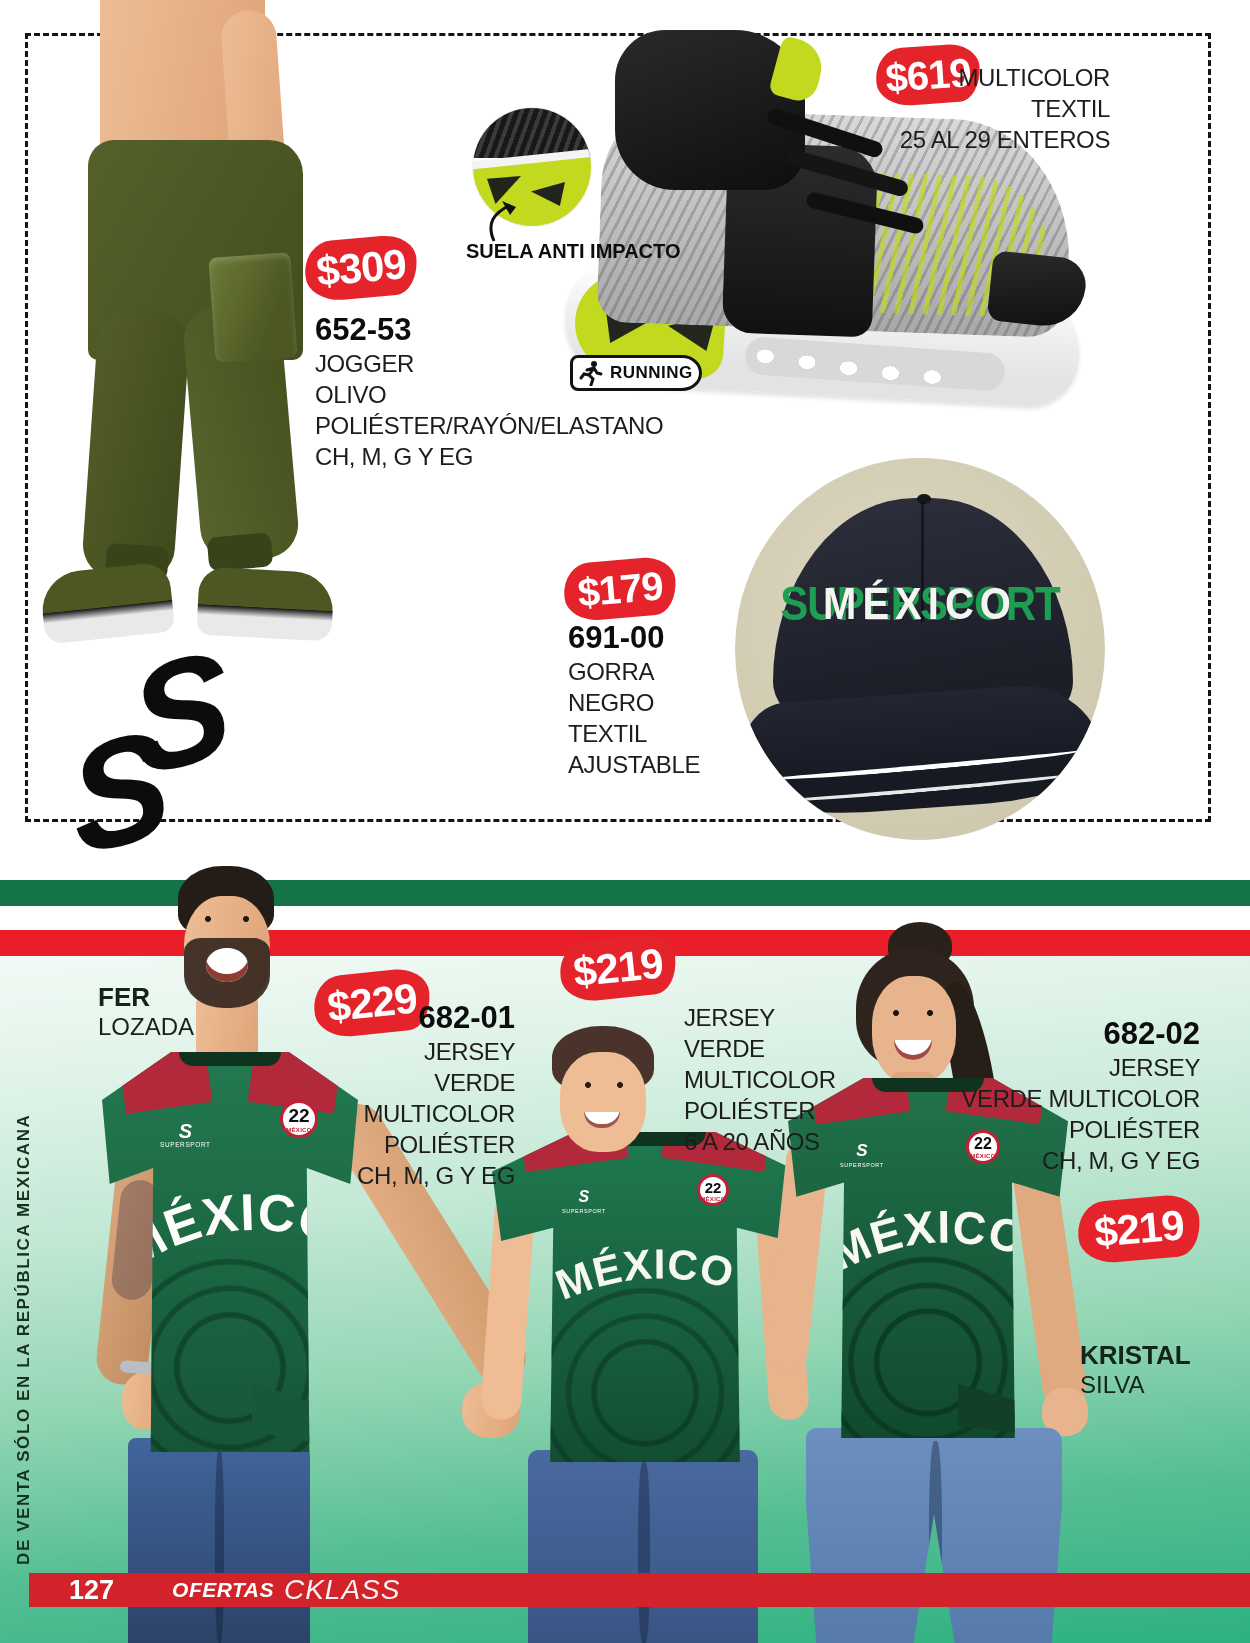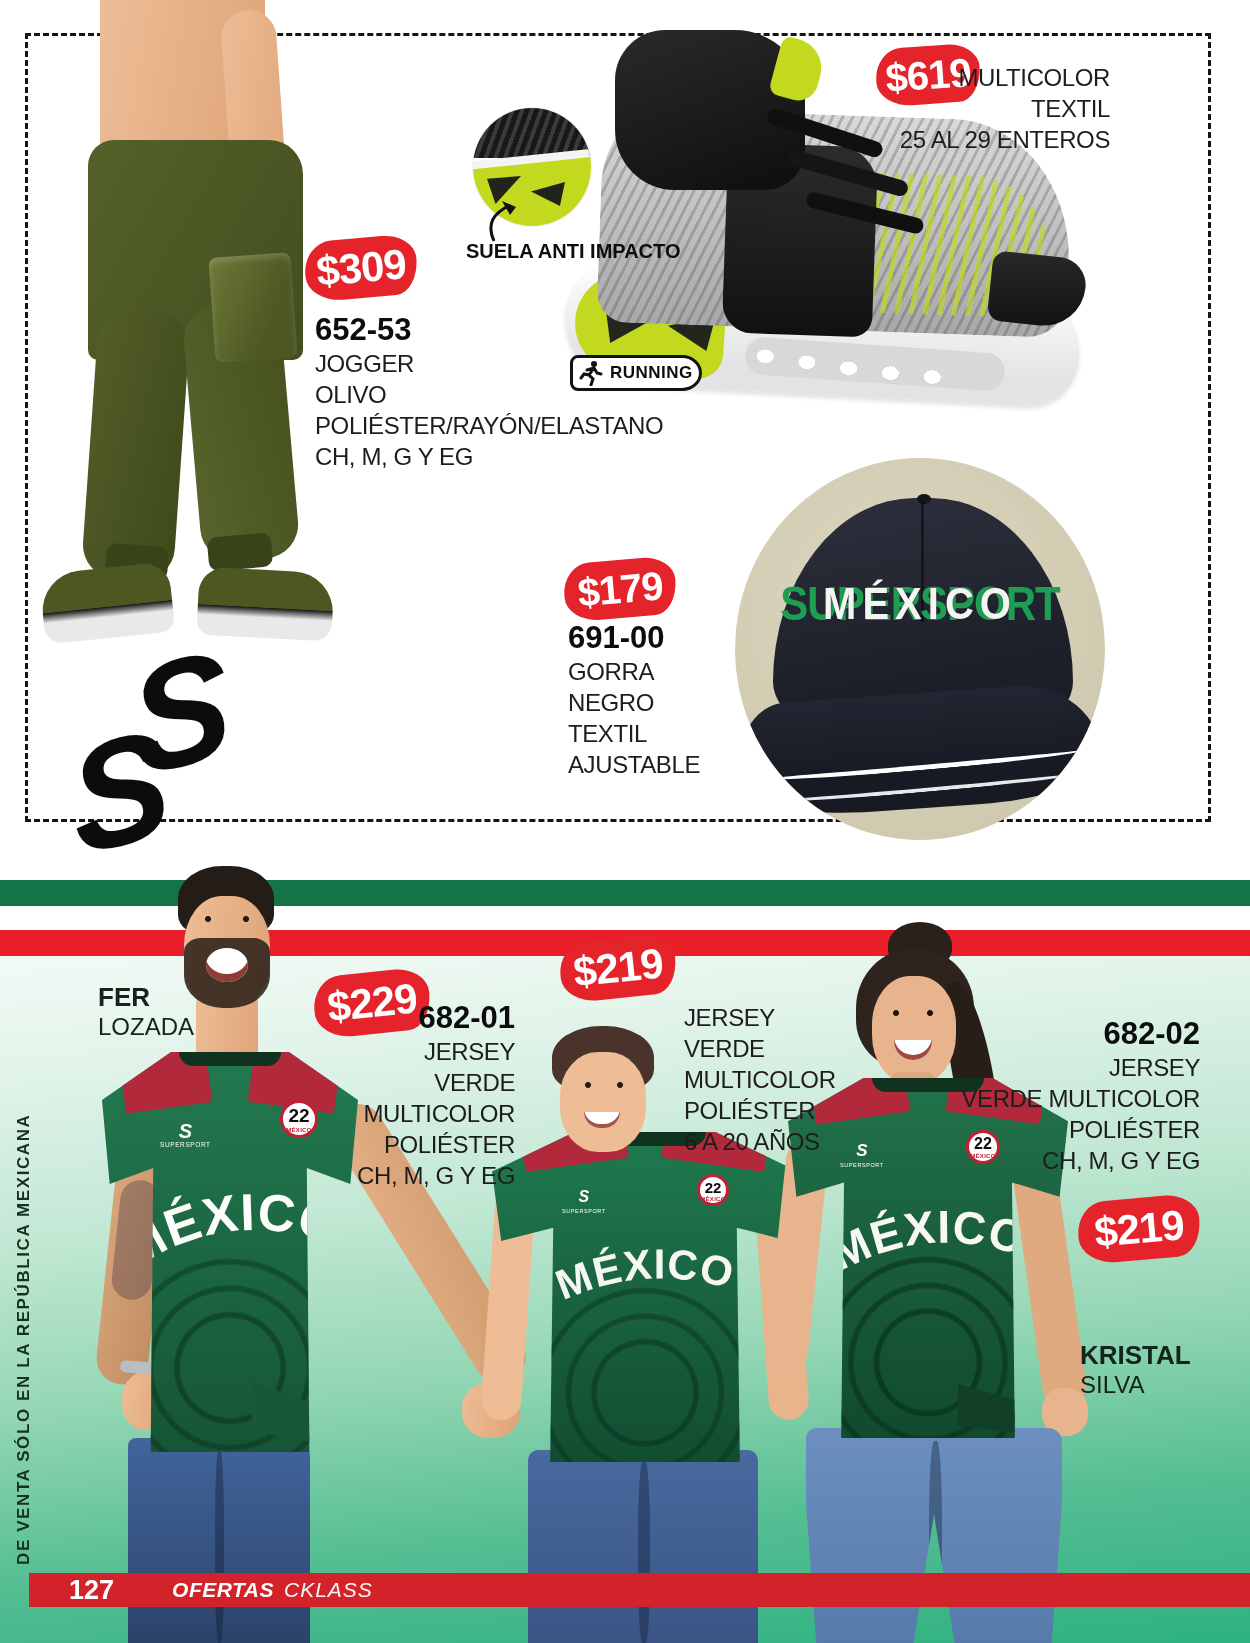--- a/index.html
+++ b/index.html
@@ -70,21 +70,21 @@
   .jeans { background:linear-gradient(180deg,#41659c 0%,#35517f 60%,#2c4368 100%); }
   .jeans .seam { position:absolute; left:48%; top:6%; width:5%; height:94%; background:rgba(10,20,40,.35); border-radius:40%; }
   svg text { font-family:"Liberation Sans", sans-serif; }
   
   #footer-bar {
     position:absolute; left:0; top:1573px; width:1250px; height:34px;
     background:#d2232a; z-index:60; display:flex; align-items:center; color:#fff;margin-left:29px;
   }
   #footer-bar .pg { font-size:27px; font-weight:800; margin-left:40px; letter-spacing:0; }
   #footer-bar .of { font-size:21px; font-weight:800; font-style:italic; margin-left:58px; letter-spacing:.5px; }
-  #footer-bar .ck { font-size:21px; font-weight:400; font-style:italic; margin-left:10px; letter-spacing:1px; opacity:.95; }
+  #footer-bar .ck { font-size:28px; font-weight:400; font-style:italic; margin-left:10px; letter-spacing:1px; opacity:.95; }
   #side-note {
     position:absolute; left:14px; top:1000px; height:565px; z-index:55;
     writing-mode:vertical-rl; transform:rotate(180deg);
     font-size:17px; font-weight:600; letter-spacing:1.6px; color:#17301f;
     display:flex; align-items:center;
   }
 </style>
 </head>
 <body>
 

